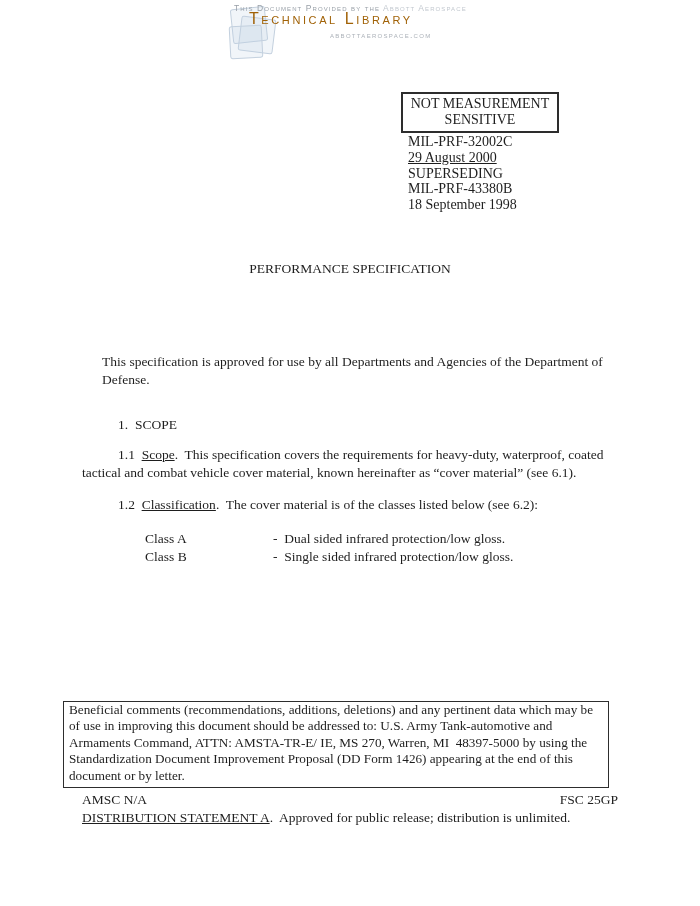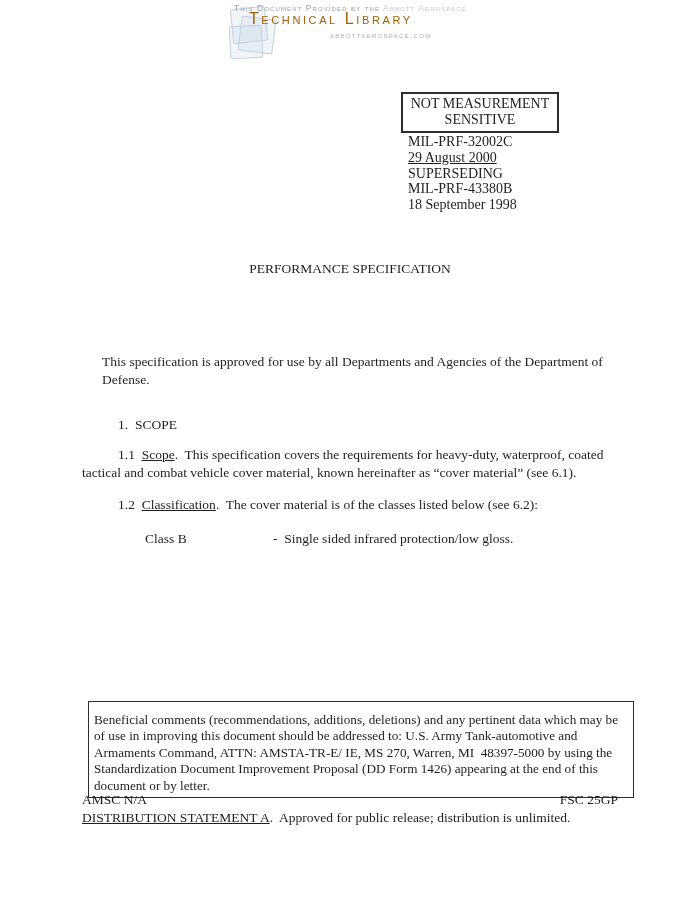--- a/index.html
+++ b/index.html
@@ -89,24 +89,24 @@
   .sec1 { left: 118px; top: 416px; }
   .p11 { left: 82px; top: 446px; width: 540px; text-indent: 36px; }
   .p12 { left: 82px; top: 496px; width: 540px; text-indent: 36px; }
   .class-list { left: 145px; top: 530px; font-size: 13.5px; line-height: 18px; }
   .class-row { display: flex; }
   .class-name { width: 128px; white-space: pre-wrap; }
   .class-desc { white-space: pre-wrap; }
 
   
   .comments-box {
-    left: 88px; top: 701px;
+    left: 63px; top: 701px;
     width: 534px;
     border: 1.5px solid #2d2d2d;
-    padding: 10px 5px 3px 5px;
+    padding: 0 5px 3px 5px;
     font-size: 13.2px;
     line-height: 16.4px;
     white-space: pre-wrap;
   }
   .amsc-row {
     left: 82px; top: 792px; width: 536px;
     display: flex; justify-content: space-between;
     font-size: 13.5px; line-height: 16px; align-items: center;
   }
   .distribution { left: 82px; top: 809px; width: 540px; font-size: 13.5px; line-height: 17px; white-space: pre-wrap; }
@@ -144,20 +144,24 @@
   <div class="abs para approval">This specification is approved for use by all Departments and Agencies of the Department of Defense.</div>
 
   <div class="abs para sec1">1.  SCOPE</div>
 
   <div class="abs para p11"><span>1.1  </span><span class="u">Scope</span><span>.  This specification covers the requirements for heavy-duty, waterproof, coated tactical and combat vehicle cover material, known hereinafter as “cover material” (see 6.1).</span></div>
 
   <div class="abs para p12"><span>1.2  </span><span class="u">Classification</span><span>.  The cover material is of the classes listed below (see 6.2):</span></div>
 
   <div class="abs class-list">
     <div class="class-row">
+      <span class="class-name">Class A</span>
+      <span class="class-desc">-  Dual sided infrared protection/low gloss.</span>
+    </div>
+    <div class="class-row">
       <span class="class-name">Class B</span>
       <span class="class-desc">-  Single sided infrared protection/low gloss.</span>
     </div>
   </div>
 
   <div class="abs comments-box">Beneficial comments (recommendations, additions, deletions) and any pertinent data which may be of use in improving this document should be addressed to: U.S. Army Tank-automotive and Armaments Command, ATTN: AMSTA-TR-E/ IE, MS 270, Warren, MI  48397-5000 by using the Standardization Document Improvement Proposal (DD Form 1426) appearing at the end of this document or by letter.</div>
 
   <div class="abs amsc-row">
     <span>AMSC N/A</span>
     <span>FSC 25GP</span>

